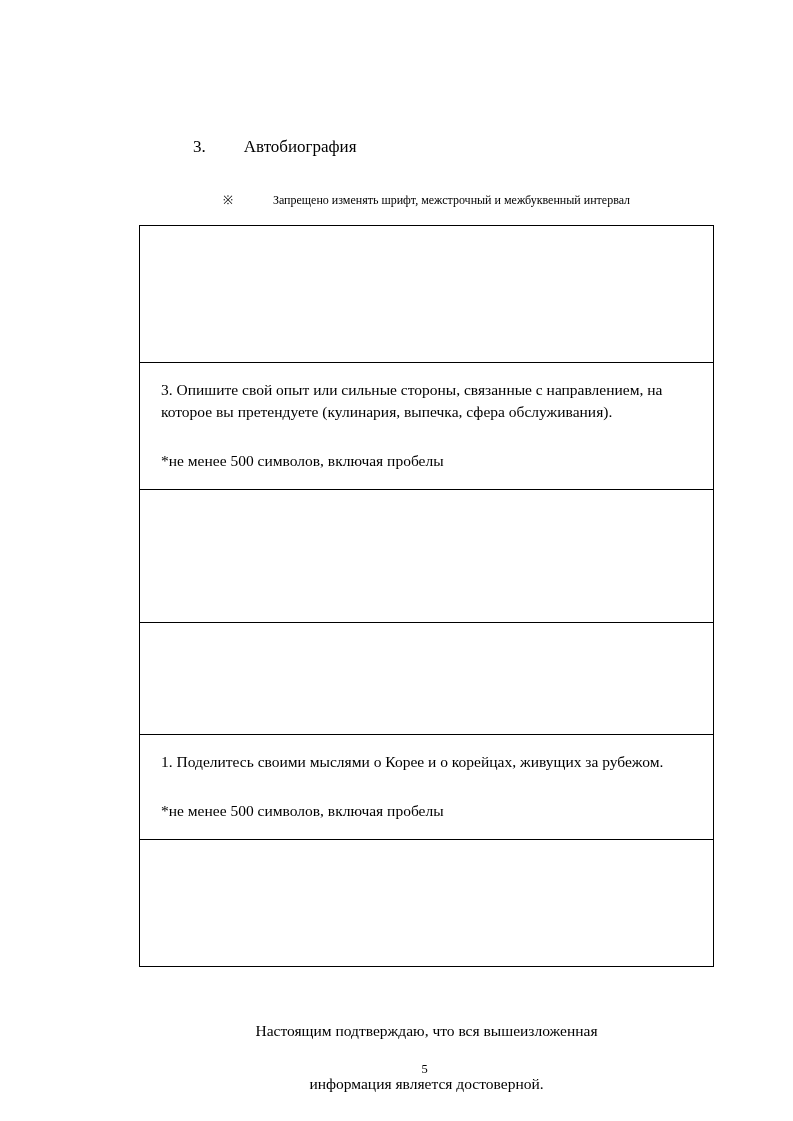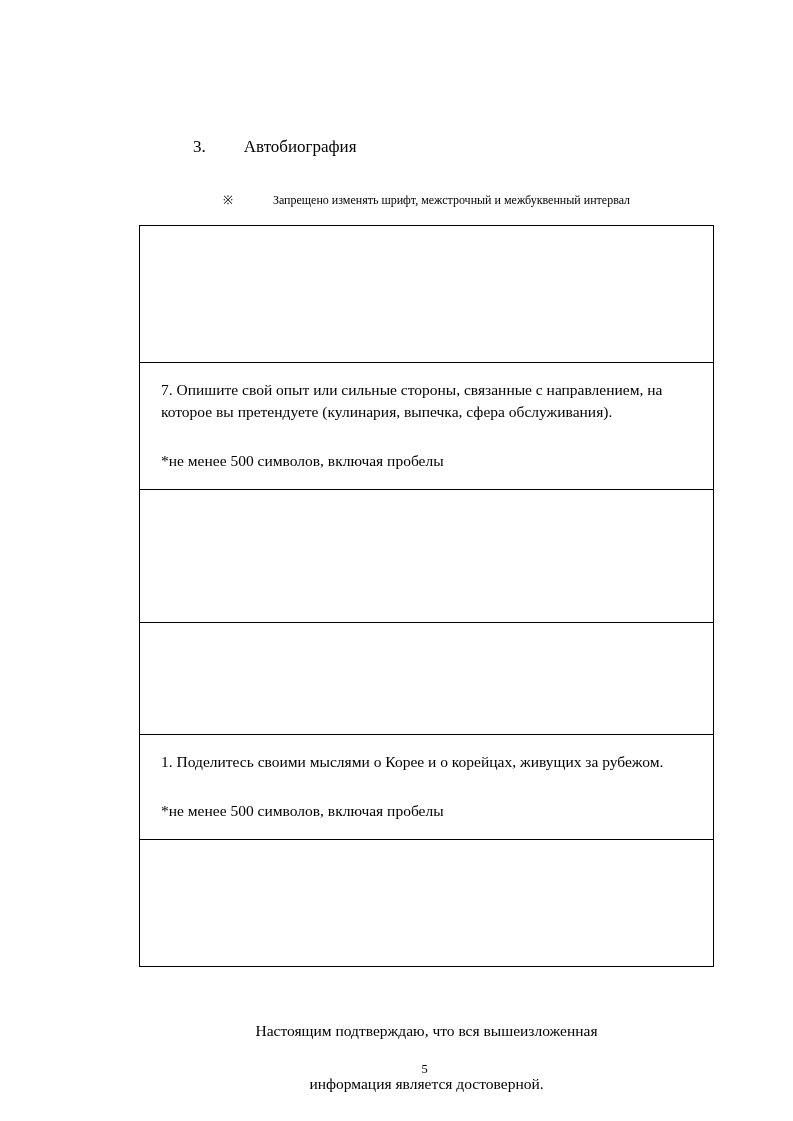--- a/index.html
+++ b/index.html
@@ -85,21 +85,21 @@
     </div>
 
     <table class="form">
       <tbody>
         <tr>
           <td class="answer h-a1"></td>
         </tr>
 
         <tr>
           <td>
-            <div>7. Опишите свой опыт или сильные стороны, связанные с направлением, на которое вы претендуете (кулинария, выпечка, сфера обслуживания).</div>
+            <div>3. Опишите свой опыт или сильные стороны, связанные с направлением, на которое вы претендуете (кулинария, выпечка, сфера обслуживания).</div>
             <div>*не менее 500 символов, включая пробелы</div>
           </td>
         </tr>
         <tr>
           <td class="answer h-a2"></td>
         </tr>
 
         <tr>
           <td class="answer h-a3"></td>
         </tr>

